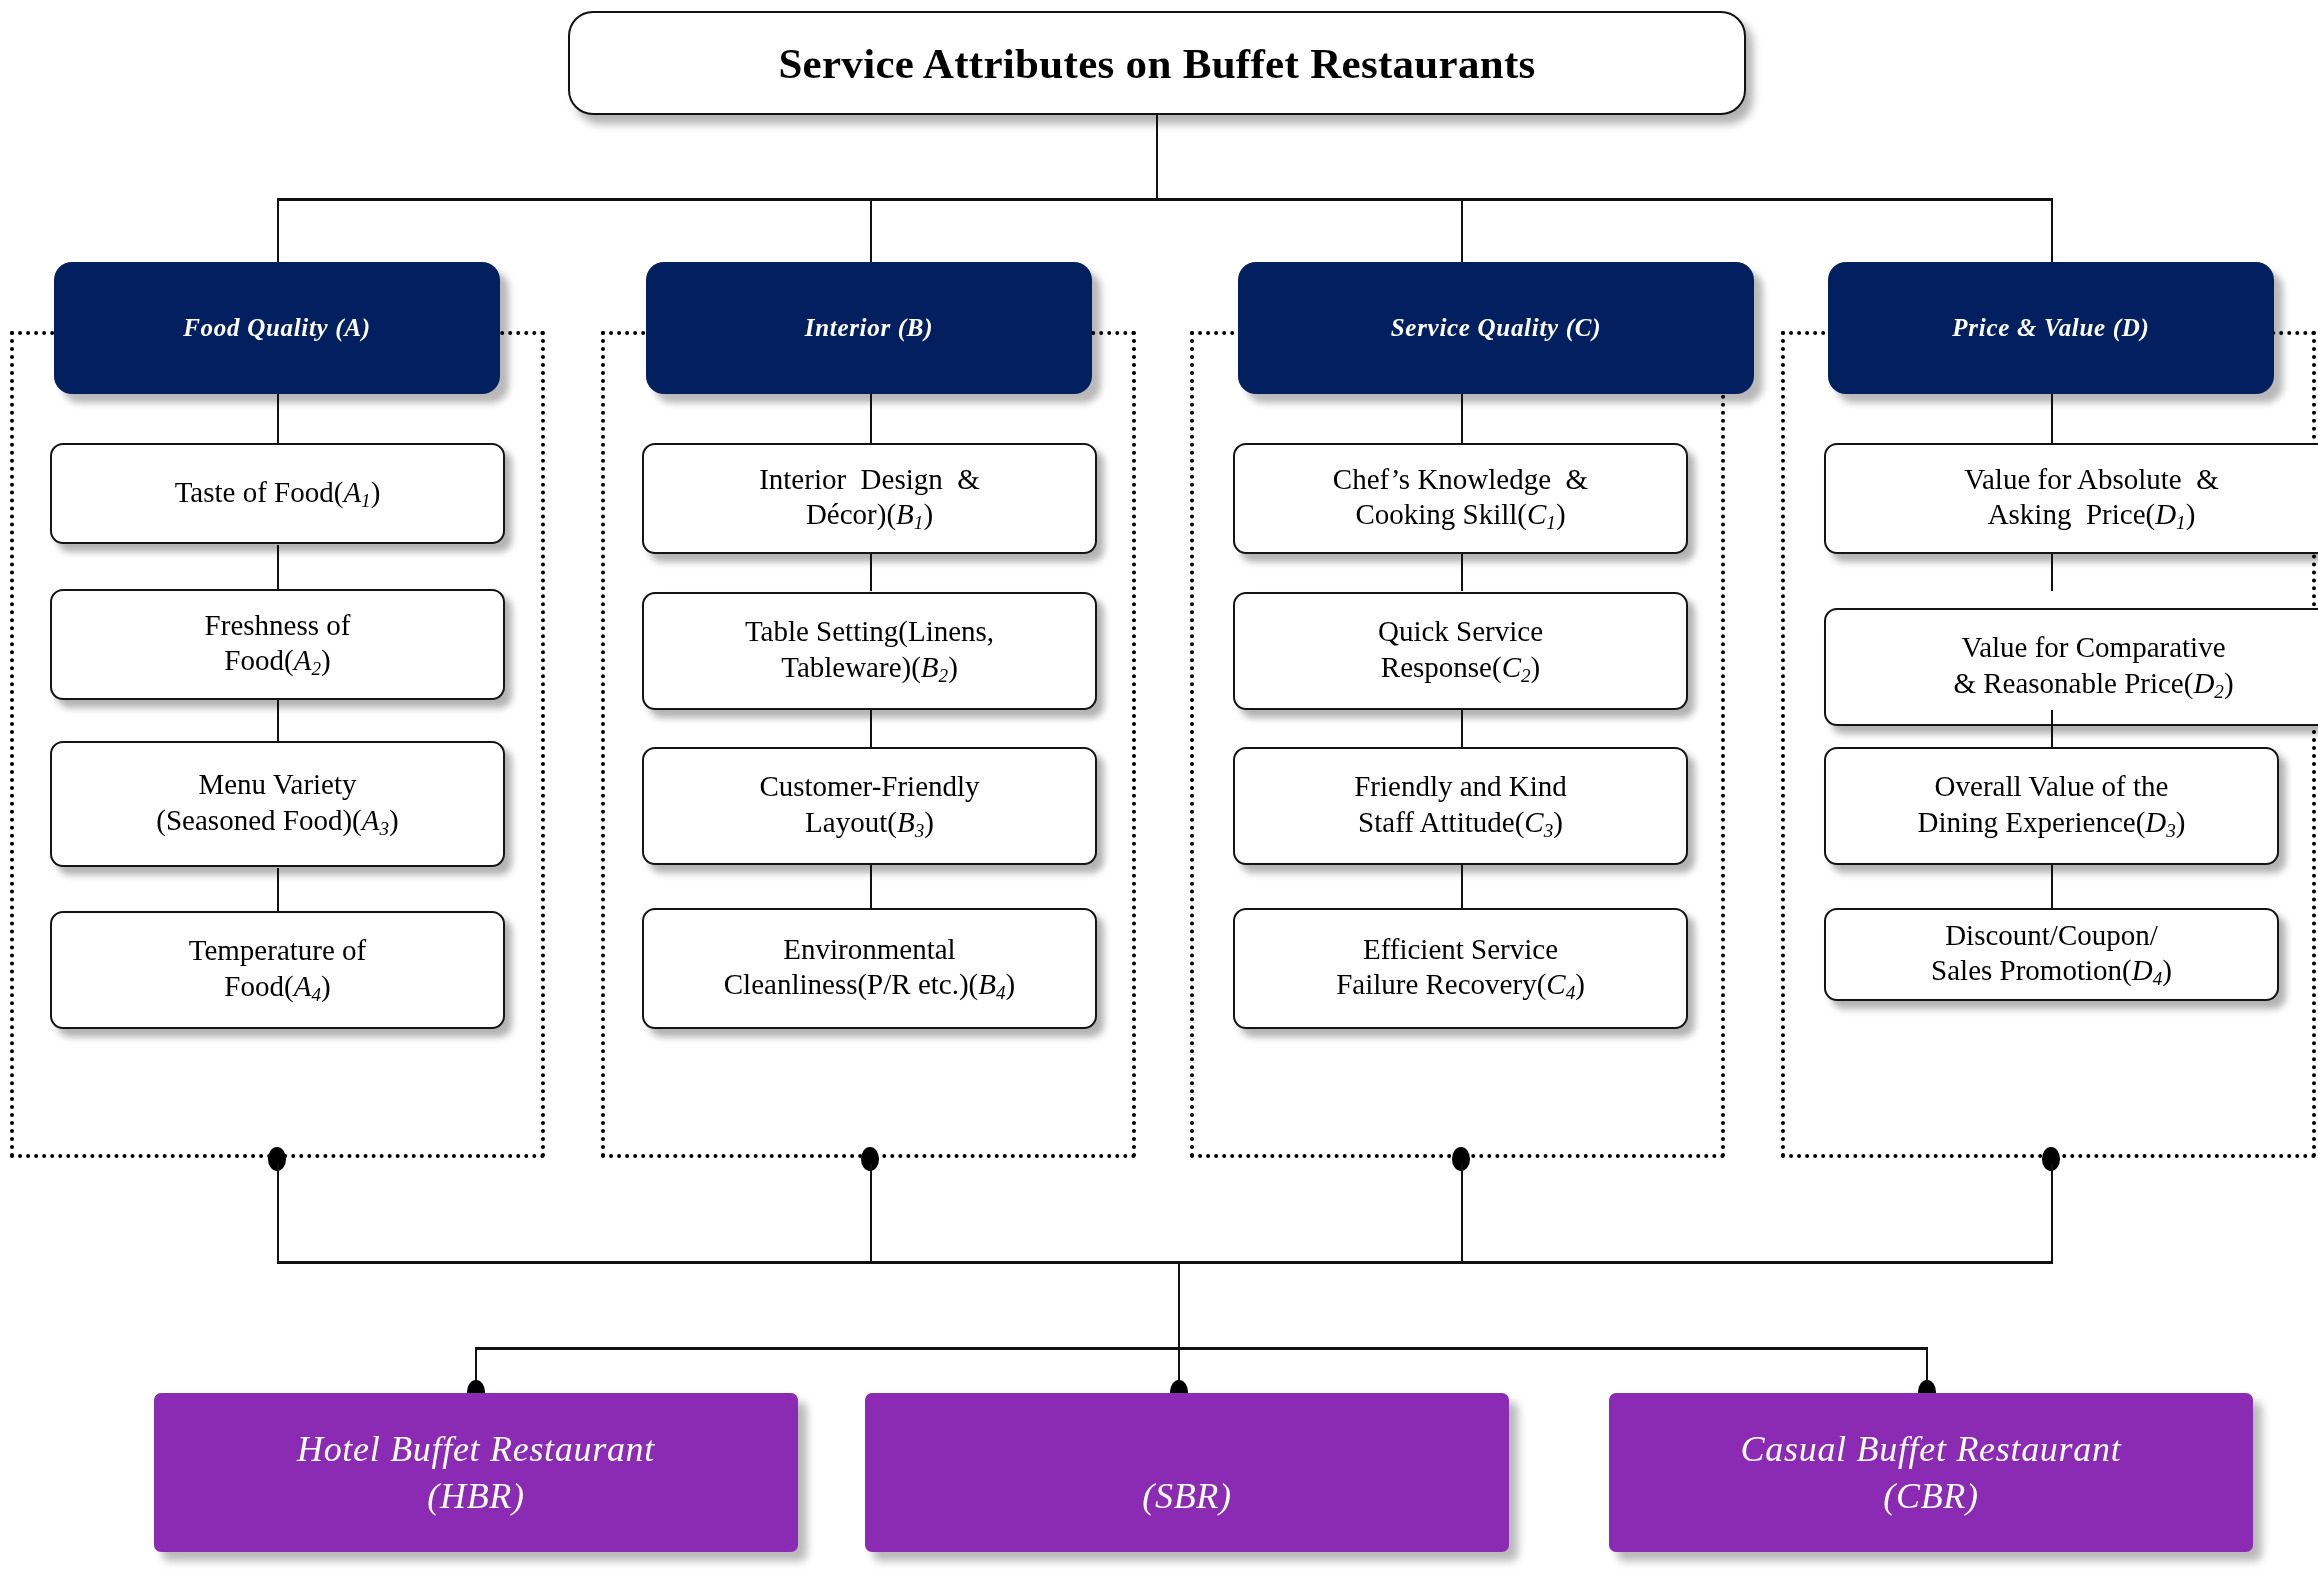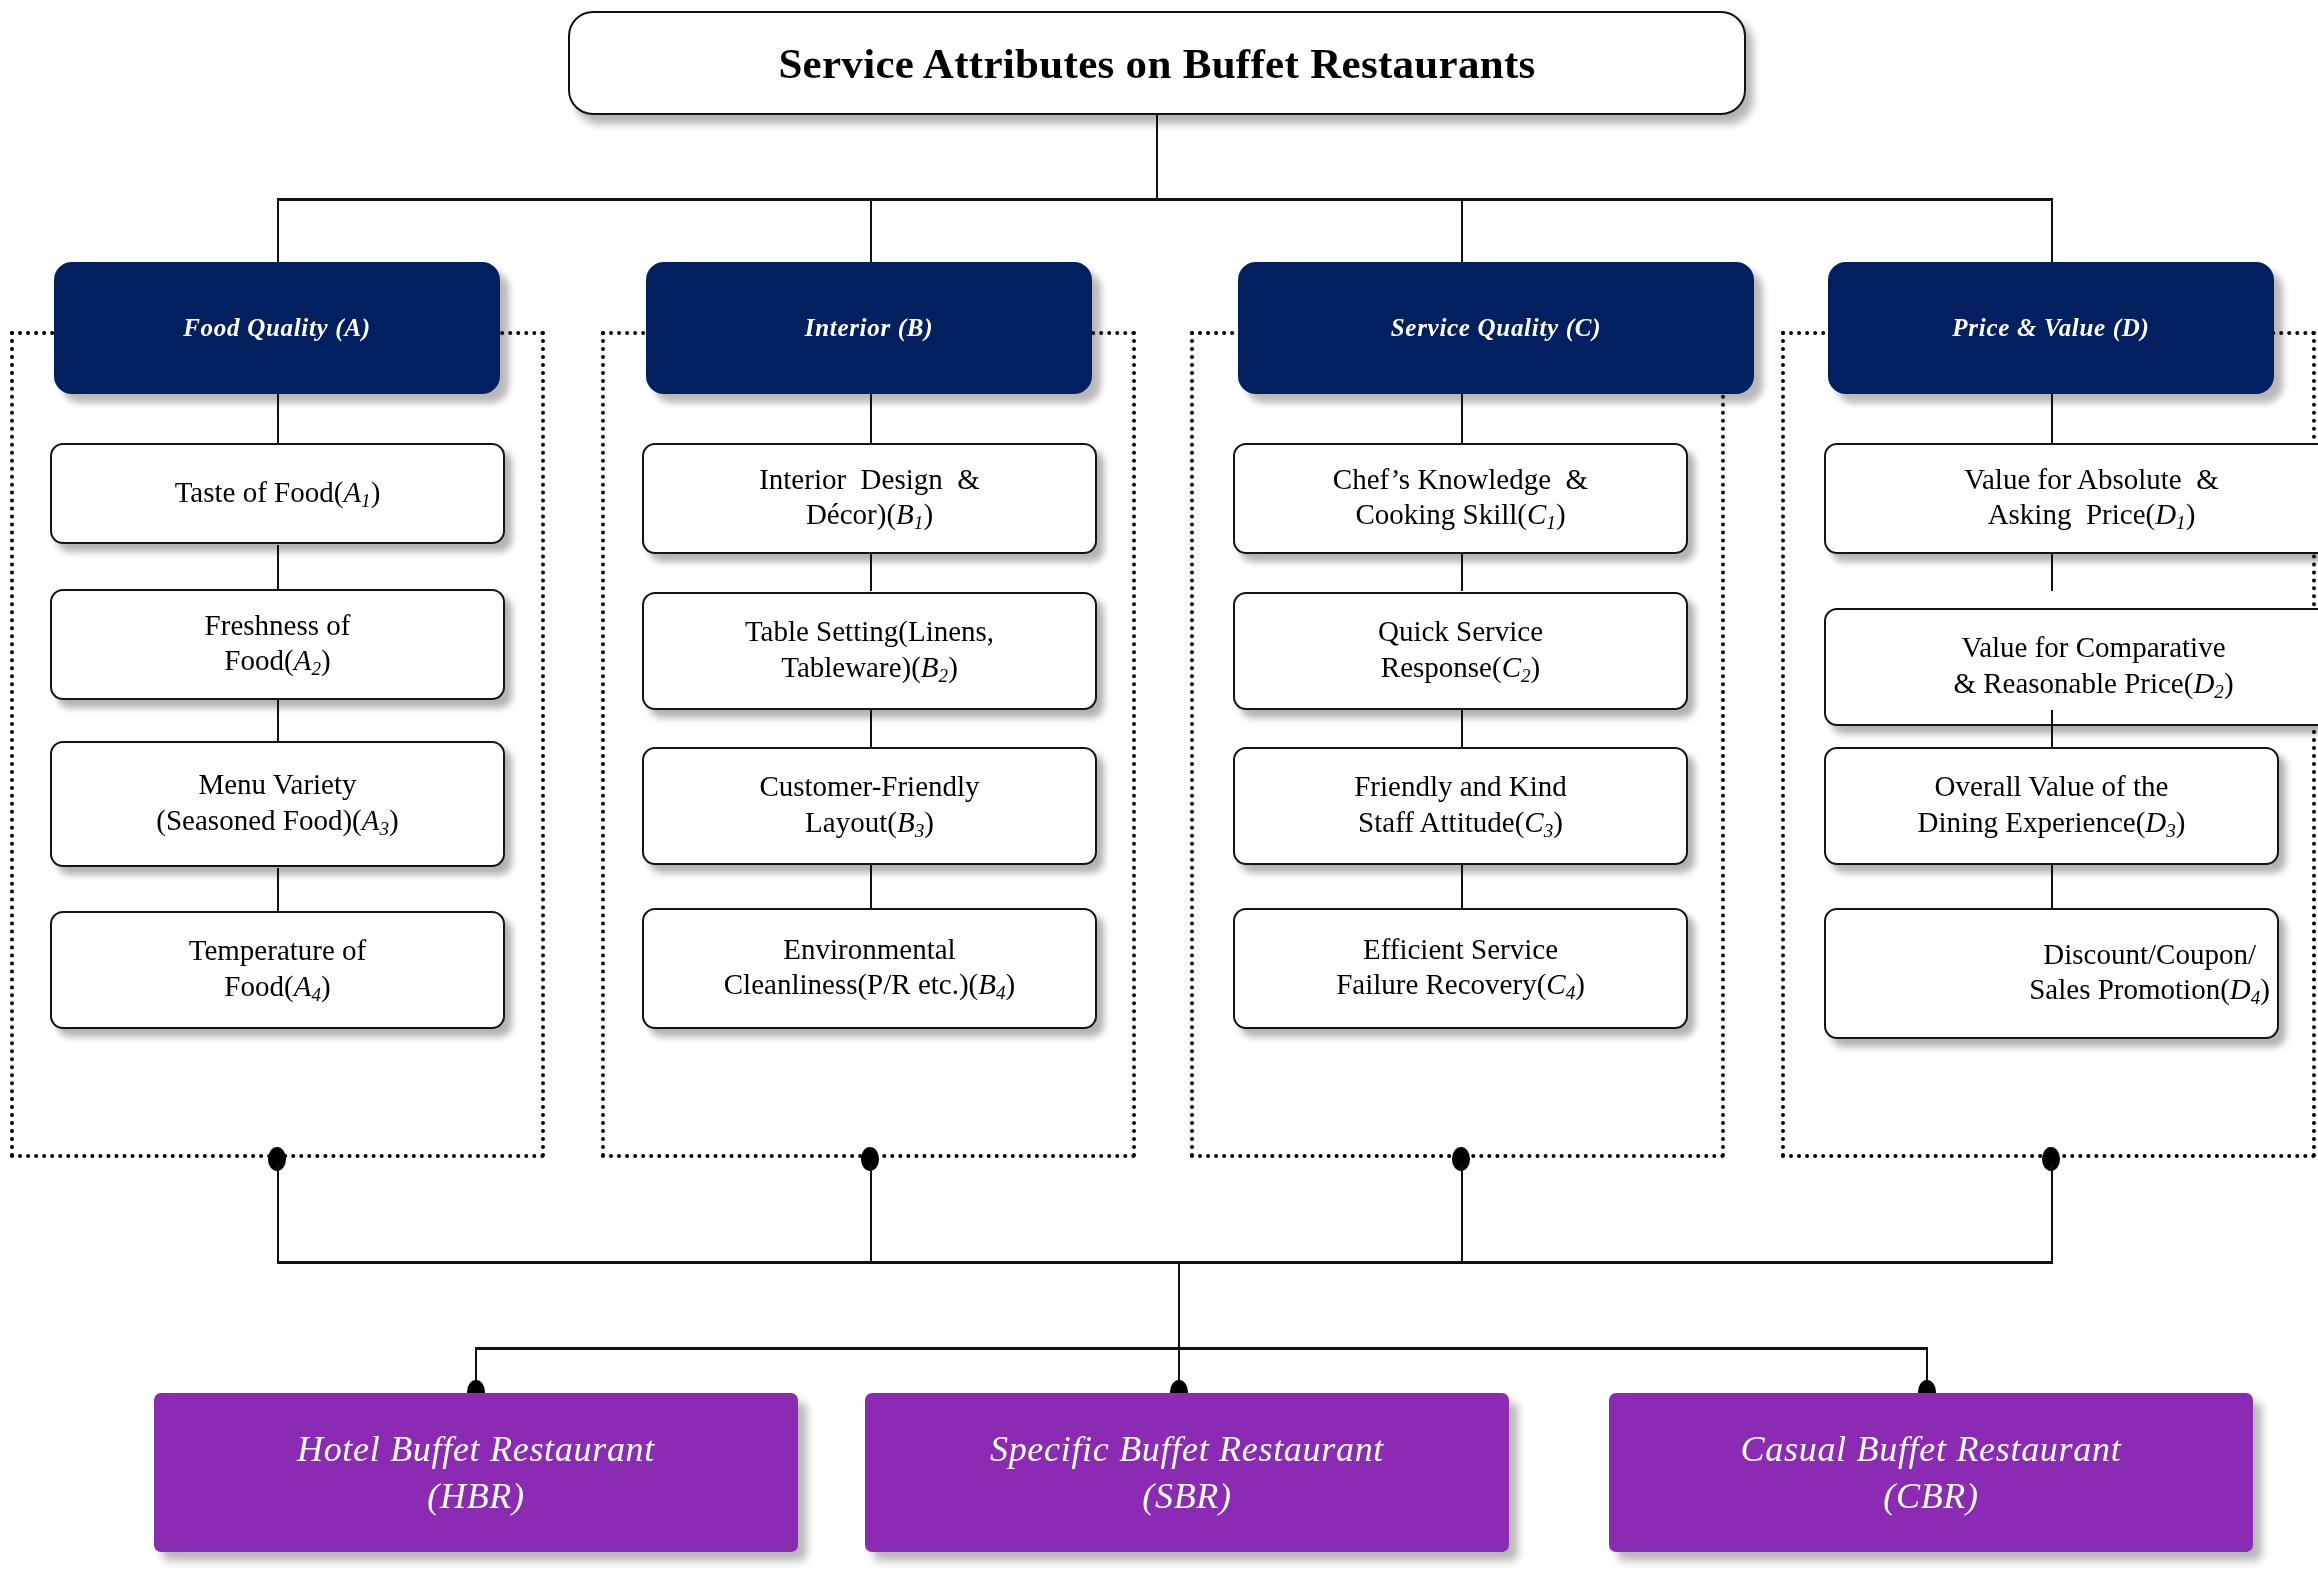--- a/index.html
+++ b/index.html
@@ -196,21 +196,21 @@
 <div class="abs attr-box" style="left:1824px;top:608px;width:539px;height:118px;">
   <span class="txt">Value for Comparative<br>&amp; Reasonable Price(<i>D<sub>2</sub></i>)</span>
 </div>
 <div class="abs vline" style="left:2051px;top:710px;height:37px;"></div>
 
 <div class="abs attr-box" style="left:1824px;top:747px;width:455px;height:118px;">
   <span class="txt">Overall Value of the<br>Dining Experience(<i>D<sub>3</sub></i>)</span>
 </div>
 <div class="abs vline" style="left:2051px;top:865px;height:43px;"></div>
 
-<div class="abs attr-box" style="left:1824px;top:908px;width:455px;height:131px;justify-content:flex-end;">
+<div class="abs attr-box" style="left:1824px;top:908px;width:455px;height:93px;">
   <span class="txt">Discount/Coupon/<br>Sales Promotion(<i>D<sub>4</sub></i>)</span>
 </div>
 
 <div class="abs dot" style="left:268px;top:1147px;"></div>
 <div class="abs dot" style="left:861px;top:1147px;"></div>
 <div class="abs dot" style="left:1452px;top:1147px;"></div>
 <div class="abs dot" style="left:2042px;top:1147px;"></div>
 
 <div class="abs vline" style="left:277px;top:1164px;height:99px;"></div>
 <div class="abs vline" style="left:870px;top:1164px;height:99px;"></div>
@@ -229,19 +229,19 @@
 
 <div class="abs dot" style="left:467px;top:1380px;"></div>
 <div class="abs dot" style="left:1170px;top:1380px;"></div>
 <div class="abs dot" style="left:1918px;top:1380px;"></div>
 
 <div class="abs term-box" style="left:154px;width:644px;">
   <span class="txt"><span>Hotel Buffet Restaurant</span><br><span>(HBR)</span></span>
 </div>
 
 <div class="abs term-box" style="left:865px;width:644px;">
-  <span class="txt"><span>Specific Buffet Restaurant</span><br><span>(SBR)</span></span>
+  <span class="txt"><br><span>(SBR)</span></span>
 </div>
 
 <div class="abs term-box" style="left:1585px;width:644px;margin-left:24px;">
   <span class="txt"><span>Casual Buffet Restaurant</span><br><span>(CBR)</span></span>
 </div>
 
 
 </body></html>

